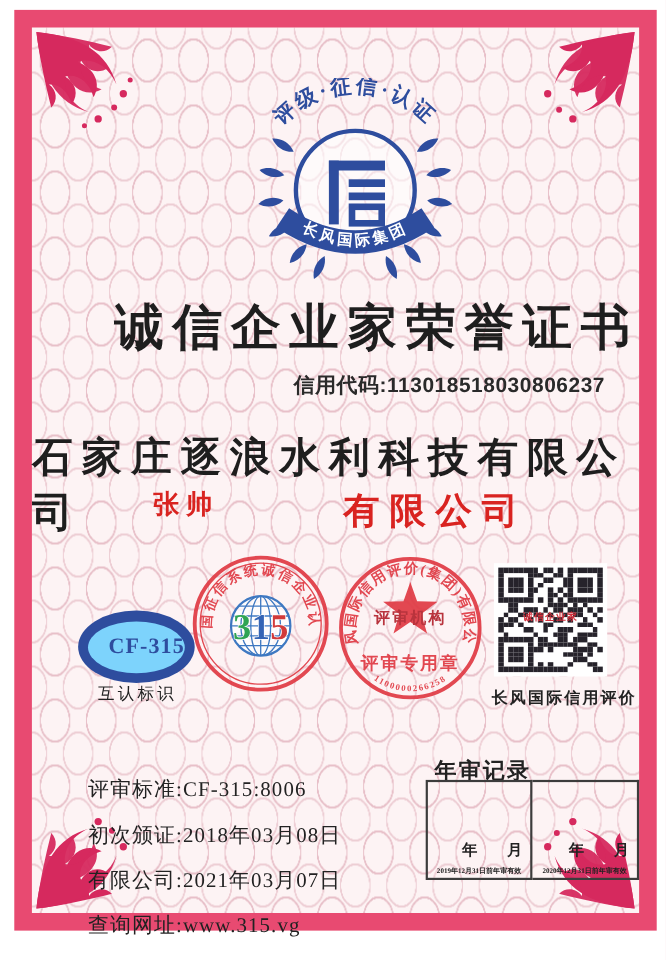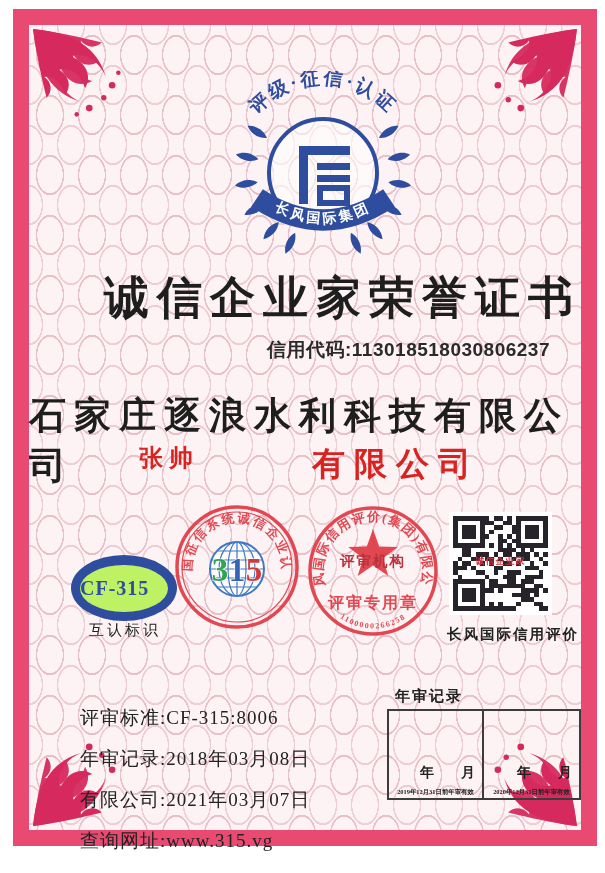--- a/index.html
+++ b/index.html
@@ -29,39 +29,39 @@
   .credit{position:absolute;right:31px;top:312px;font-size:19px;font-weight:bold;
           color:#2a2a2a;letter-spacing:.5px;}
   .company{position:absolute;left:0;top:366px;width:100%;text-align:left;
            font-size:37px;font-weight:bold;letter-spacing:8px;color:var(--ink);}
   .person{position:absolute;left:110px;top:417px;font-size:24px;font-weight:bold;
           color:var(--red);letter-spacing:6px;font-family:"Liberation Serif", serif;}
   .honor{position:absolute;left:283px;top:417px;font-size:33px;font-weight:bold;
          color:var(--red);letter-spacing:9px;font-family:"Liberation Serif", serif;}
   .cf315{position:absolute;left:42px;top:530px;width:106px;height:66px;border-radius:50%;
          background:var(--blue);display:flex;align-items:center;justify-content:center;}
-  .cf315-inner{width:88px;height:47px;border-radius:50%;background:#bef264;
-         display:flex;align-items:center;justify-content:flex-start;}
+  .cf315-inner{width:88px;height:47px;border-radius:50%;background:#7dd3fc;
+         display:flex;align-items:center;justify-content:flex-end;}
   .cf315-inner span{color:var(--blue);font-weight:bold;font-size:20px;letter-spacing:1px;
          font-family:"Liberation Serif", serif;}
   .mutual{position:absolute;left:60px;top:596px;font-size:15px;font-weight:normal;
           color:#222;letter-spacing:3px;font-family:"Liberation Serif", serif;}
   .seal315{position:absolute;left:144px;top:478px;width:128px;height:128px;opacity:.92;}
   .starseal{position:absolute;left:274px;top:470px;width:140px;height:152px;opacity:.92;}
   .qr{position:absolute;left:420px;top:487px;width:103px;height:103px;background:#fff;
       padding:4px;}
   .qr-grid{display:grid;grid-template-columns:repeat(21,4.5px);grid-auto-rows:4.5px;}
   .qr-grid div.on{background:#26232b;}
   .qr-overlay{position:absolute;left:0;top:42%;width:100%;text-align:center;
       font-size:9px;font-weight:bold;color:#d1303c;letter-spacing:1px;}
   .qr-caption{position:absolute;left:418px;top:600px;font-size:14.5px;font-weight:bold;
       color:#222;letter-spacing:2px;font-family:"Liberation Serif", serif;}
   .info{position:absolute;left:51px;top:680px;font-family:"Liberation Serif", serif;}
   .info div{font-size:19px;font-weight:normal;color:#222;margin-bottom:15px;letter-spacing:1px;}
-  .annual-title{position:absolute;left:366px;top:662px;font-size:15px;font-weight:bold;
+  .annual-title{position:absolute;left:366px;top:662px;font-size:20px;font-weight:bold;
       color:#222;letter-spacing:2px;font-family:"Liberation Serif", serif;text-align:right;}
   .annual-boxes{position:absolute;left:358px;top:684px;display:flex;}
   .abox{width:97px;height:91px;border:2px solid #3c3c3c;position:relative;}
   .abox + .abox{border-left:none;}
   .abox .ym{position:absolute;bottom:16px;right:7px;display:flex;gap:27px;
       font-size:14px;font-weight:bold;color:#222;font-family:"Liberation Serif", serif;}
   .abox .note{position:absolute;bottom:1px;left:0;width:100%;text-align:center;
       font-size:6.4px;font-weight:bold;color:#222;white-space:nowrap;
       font-family:"Liberation Serif", serif;}
   svg text{font-family:"Liberation Serif", serif;}
@@ -655,21 +655,21 @@
         <div></div>
         <div class="on"></div>
         <div class="on"></div>
       </div>
     <span class="qr-overlay">诚信企业家</span>
   </div>
   <div class="qr-caption">长风国际信用评价</div>
 
   <div class="info">
     <div>评审标准:CF-315:8006</div>
-    <div>年审记录:2018年03月08日</div>
+    <div>初次颁证:2018年03月08日</div>
     <div>有限公司:2021年03月07日</div>
     <div>查询网址:www.315.vg</div>
   </div>
 
   <div class="annual-title">年审记录</div>
   <div class="annual-boxes">
     <div class="abox">
       <div class="ym">
         <span>年</span>
         <span>月</span>

